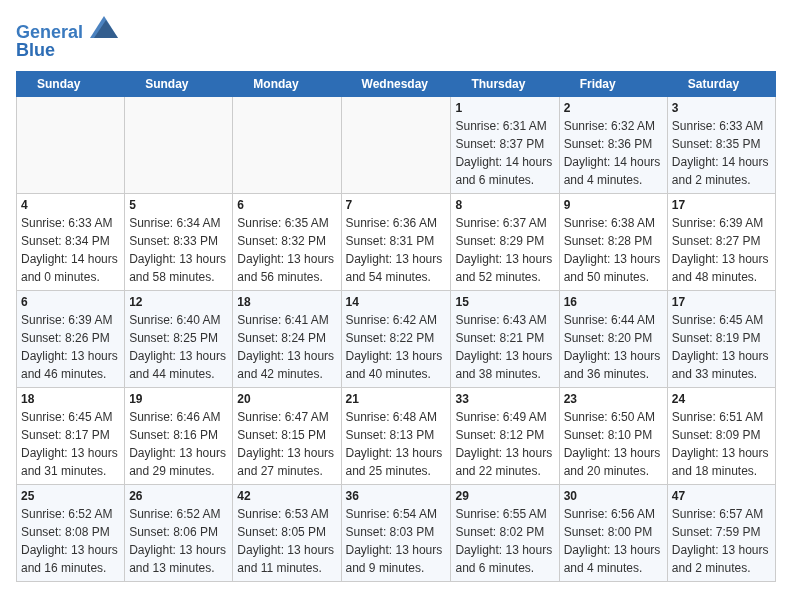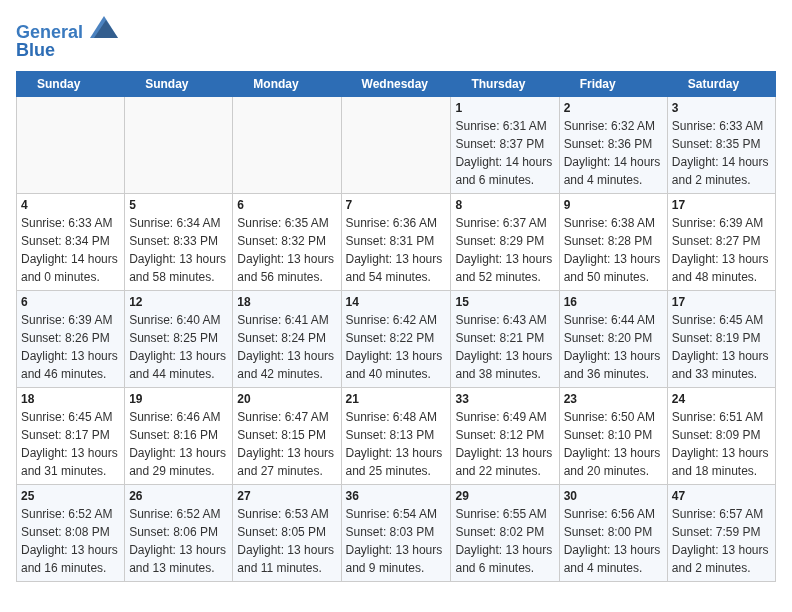--- a/index.html
+++ b/index.html
@@ -235,21 +235,21 @@
       <tr>
         <td>
           <div class="day-number">25</div>
           <div class="day-info">Sunrise: 6:52 AM<br>Sunset: 8:08 PM<br>Daylight: 13 hours<br>and 16 minutes.</div>
         </td>
         <td>
           <div class="day-number">26</div>
           <div class="day-info">Sunrise: 6:52 AM<br>Sunset: 8:06 PM<br>Daylight: 13 hours<br>and 13 minutes.</div>
         </td>
         <td>
-          <div class="day-number">27</div>
+          <div class="day-number">42</div>
           <div class="day-info">Sunrise: 6:53 AM<br>Sunset: 8:05 PM<br>Daylight: 13 hours<br>and 11 minutes.</div>
         </td>
         <td>
           <div class="day-number">36</div>
           <div class="day-info">Sunrise: 6:54 AM<br>Sunset: 8:03 PM<br>Daylight: 13 hours<br>and 9 minutes.</div>
         </td>
         <td>
           <div class="day-number">29</div>
           <div class="day-info">Sunrise: 6:55 AM<br>Sunset: 8:02 PM<br>Daylight: 13 hours<br>and 6 minutes.</div>
         </td>

